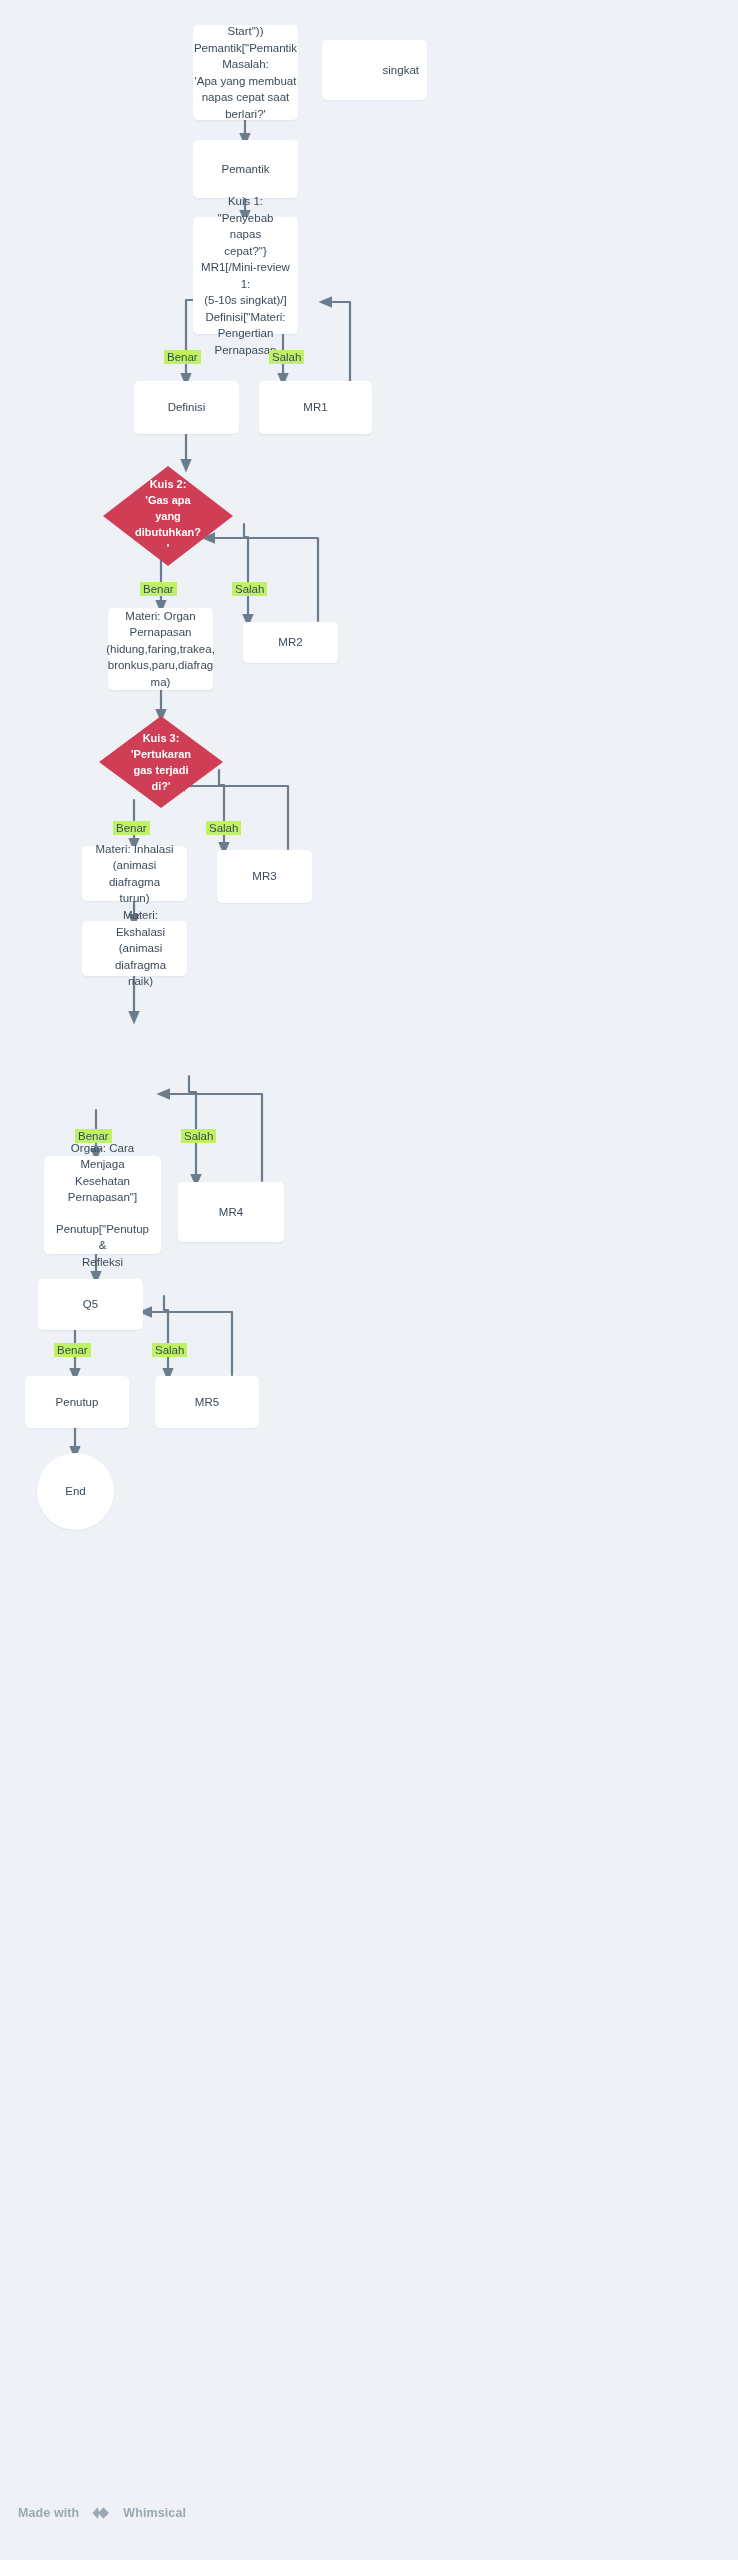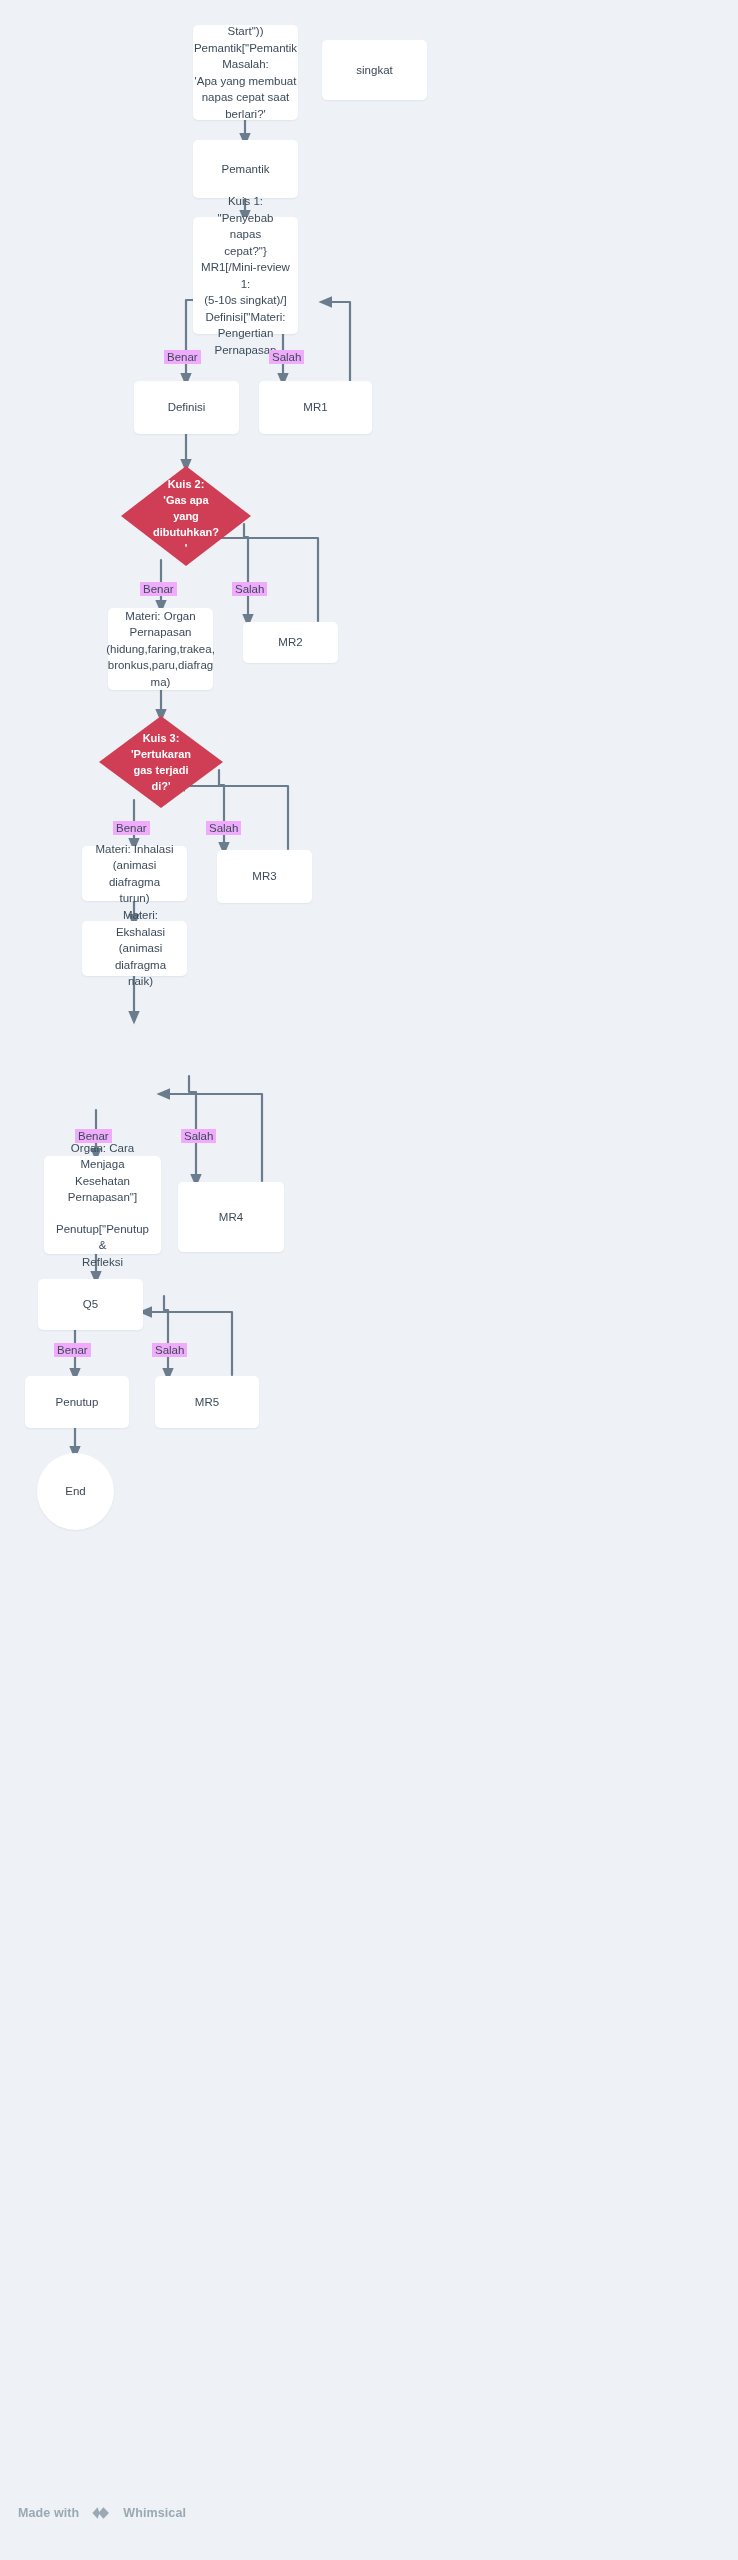--- a/index.html
+++ b/index.html
@@ -69,21 +69,21 @@
     line-height: 16px;
     font-weight: 600;
     padding: 0 14px;
     box-sizing: border-box;
   }
   .edge-label {
     position: absolute;
     color: #3b4a59;
     font-size: 11.5px;
     line-height: 14px;
-    background: #f0abfc;
+    background: #bef264;
     padding: 0 3px;
     white-space: nowrap;
   }
   .footer {
     position: absolute;
     left: 18px;
     top: 2506px;
     display: flex;
     align-items: center;
     gap: 12px;
@@ -164,21 +164,21 @@
     <span>
       <span class="nl">Start"))</span>
       <span class="nl">Pemantik["Pemantik</span>
       <span class="nl">Masalah:</span>
       <span class="nl">'Apa yang membuat</span>
       <span class="nl">napas cepat saat</span>
       <span class="nl">berlari?'</span>
     </span>
   </div>
 
-  <div class="node box" style="left:322px; top:40px; width:105px; height:60px;">
+  <div class="node box" style="left:322px; top:40px; width:105px; height:60px;justify-content:flex-end;">
     <span class="nl">singkat</span>
   </div>
 
   <div class="node box" style="left:193px; top:140px; width:105px; height:58px;">
     <span class="nl">Pemantik</span>
   </div>
 
   <div class="node box" style="left:193px; top:217px; width:105px; height:117px;">
     <span>
       <span class="nl">Kuis 1:</span>
@@ -193,21 +193,21 @@
   </div>
 
   <div class="node box" style="left:134px; top:381px; width:105px; height:53px;">
     <span class="nl">Definisi</span>
   </div>
 
   <div class="node box" style="left:259px; top:381px; width:113px; height:53px;">
     <span class="nl">MR1</span>
   </div>
 
-  <div class="diamond-wrap" style="left:121px; top:466px; width:130px; height:100px;text-decoration:underline;">
+  <div class="diamond-wrap" style="left:103px; top:466px; width:130px; height:100px;text-decoration:underline;">
     <div class="diamond-shape"></div>
     <div class="diamond-label">
       <span>
         <span class="nl">Kuis 2:</span>
         <span class="nl">'Gas apa</span>
         <span class="nl">yang</span>
         <span class="nl">dibutuhkan?</span>
         <span class="nl">'</span>
       </span>
     </div>
@@ -264,21 +264,21 @@
     <span>
       <span class="nl">Organ: Cara Menjaga</span>
       <span class="nl">Kesehatan</span>
       <span class="nl">Pernapasan"]</span>
       <span class="spacer"></span>
       <span class="nl">Penutup["Penutup &amp;</span>
       <span class="nl">Refleksi</span>
     </span>
   </div>
 
-  <div class="node box" style="left:178px; top:1182px; width:106px; height:70px;">
+  <div class="node box" style="left:178px; top:1182px; width:106px; height:60px;">
     <span class="nl">MR4</span>
   </div>
 
   <div class="node box" style="left:38px; top:1279px; width:105px; height:51px;">
     <span class="nl">Q5</span>
   </div>
 
   <div class="node box" style="left:25px; top:1376px; width:104px; height:52px;">
     <span class="nl">Penutup</span>
   </div>

